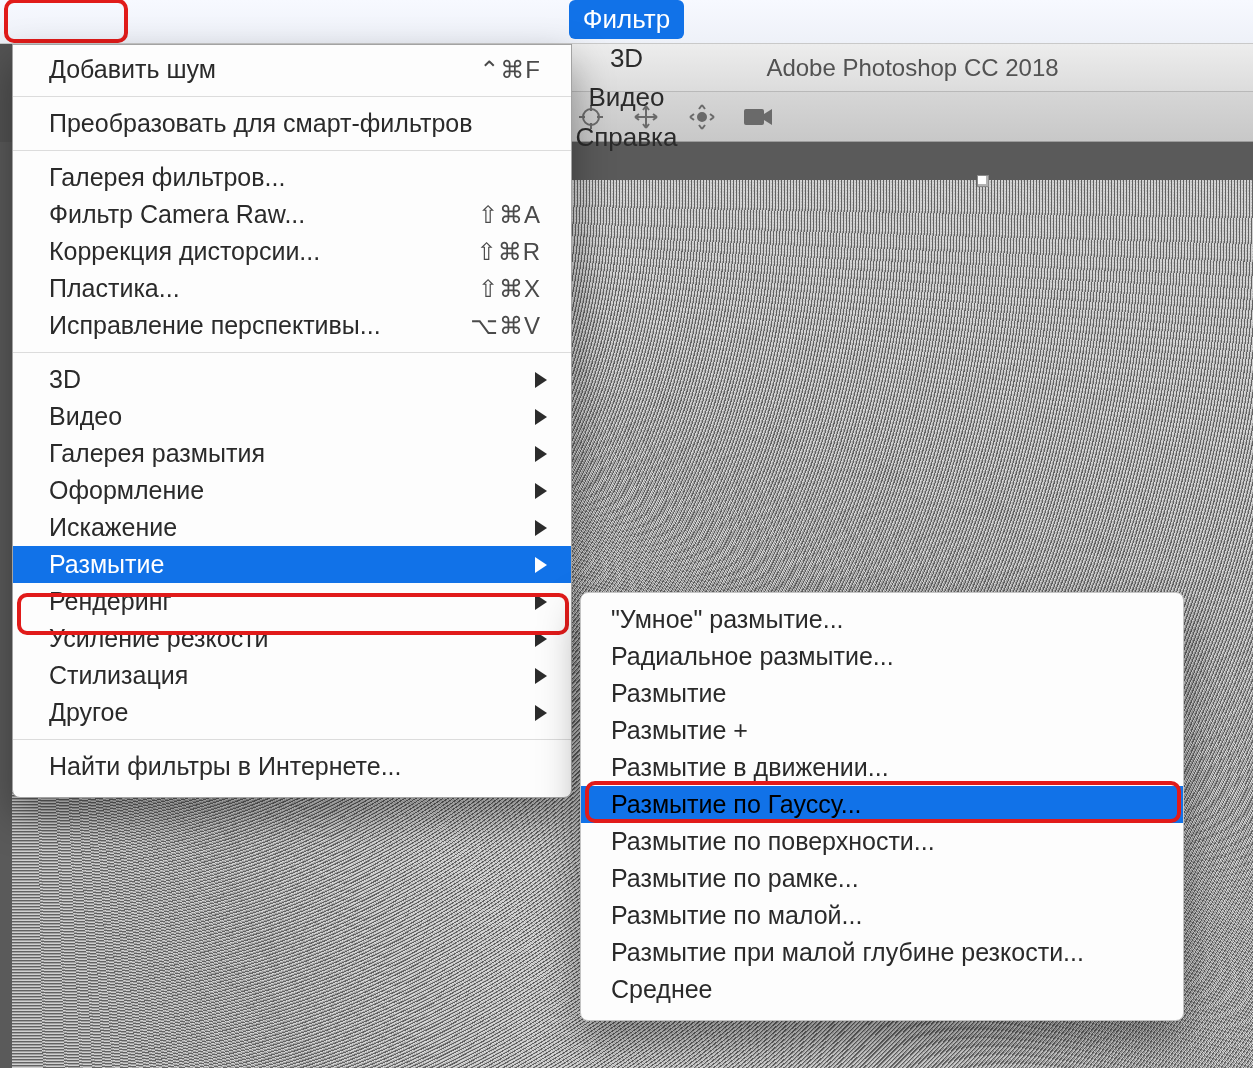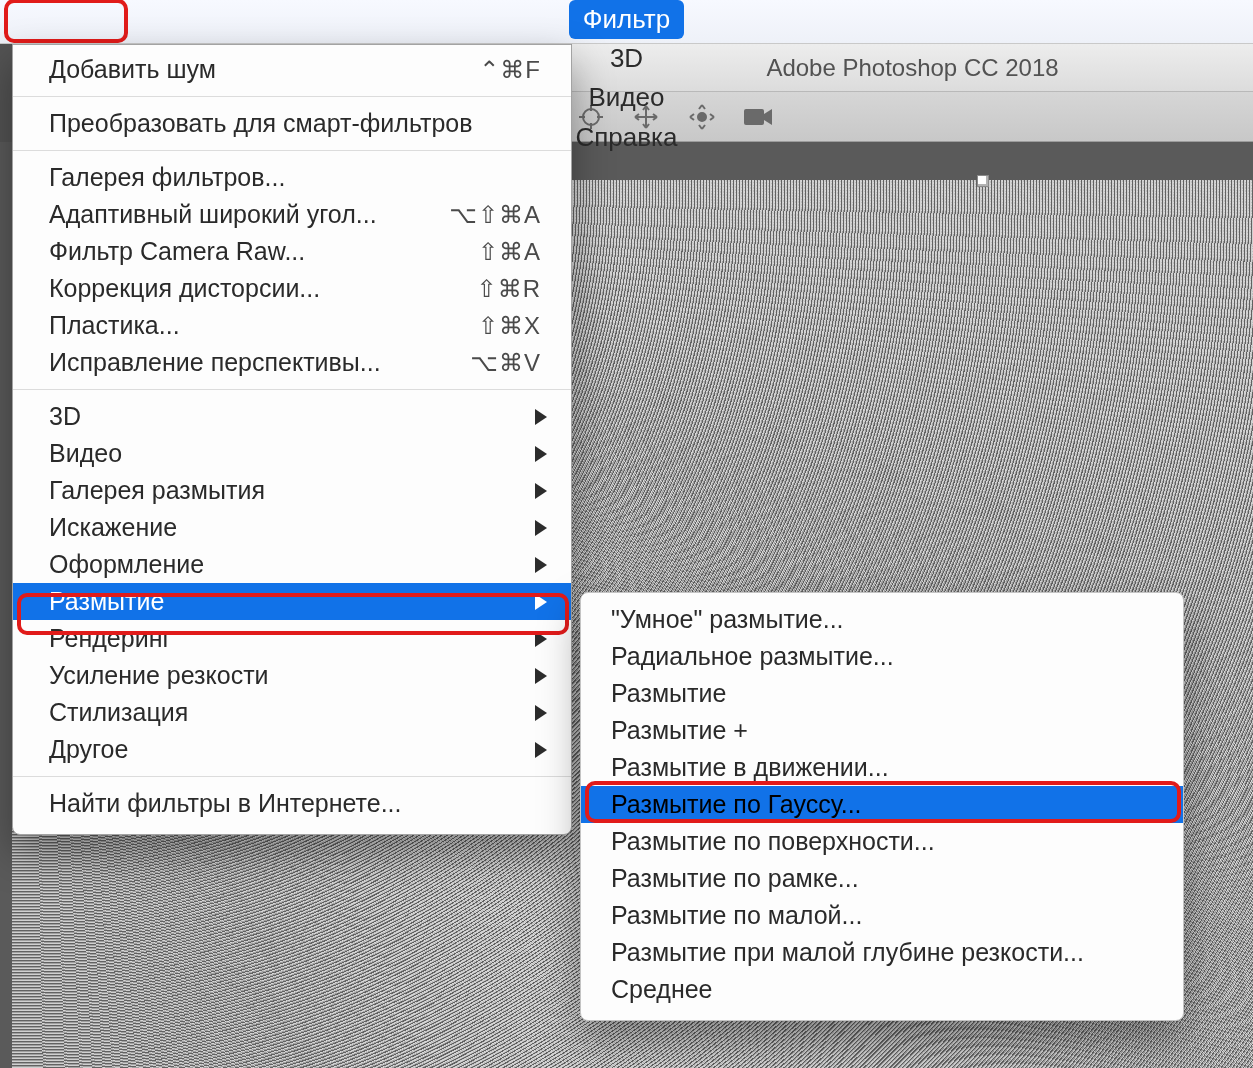--- a/index.html
+++ b/index.html
@@ -94,24 +94,20 @@
   <div class="d-item">
     <span class="lbl">Преобразовать для смарт-фильтров</span>
   </div>
   <div class="d-sep"></div>
 
   <div class="d-item">
       <span class="lbl">Галерея фильтров...</span>
       <span class="sc"></span>
     </div>
   <div class="d-item">
-      <span class="lbl">Адаптивный широкий угол...</span>
-      <span class="sc">⌥⇧⌘A</span>
-    </div>
-  <div class="d-item">
       <span class="lbl">Фильтр Camera Raw...</span>
       <span class="sc">⇧⌘A</span>
     </div>
   <div class="d-item">
       <span class="lbl">Коррекция дисторсии...</span>
       <span class="sc">⇧⌘R</span>
     </div>
   <div class="d-item">
       <span class="lbl">Пластика...</span>
       <span class="sc">⇧⌘X</span>
@@ -126,24 +122,24 @@
   <div class="d-item has-sub">
       <span class="lbl">3D</span>
     </div>
   <div class="d-item has-sub">
       <span class="lbl">Видео</span>
     </div>
   <div class="d-item has-sub">
       <span class="lbl">Галерея размытия</span>
     </div>
   <div class="d-item has-sub">
-      <span class="lbl">Искажение</span>
+      <span class="lbl">Оформление</span>
     </div>
   <div class="d-item has-sub">
-      <span class="lbl">Оформление</span>
+      <span class="lbl">Искажение</span>
     </div>
   <div class="d-item has-sub sel">
       <span class="lbl">Размытие</span>
     </div>
   <div class="d-item has-sub">
       <span class="lbl">Рендеринг</span>
     </div>
   <div class="d-item has-sub">
       <span class="lbl">Усиление резкости</span>
     </div>

